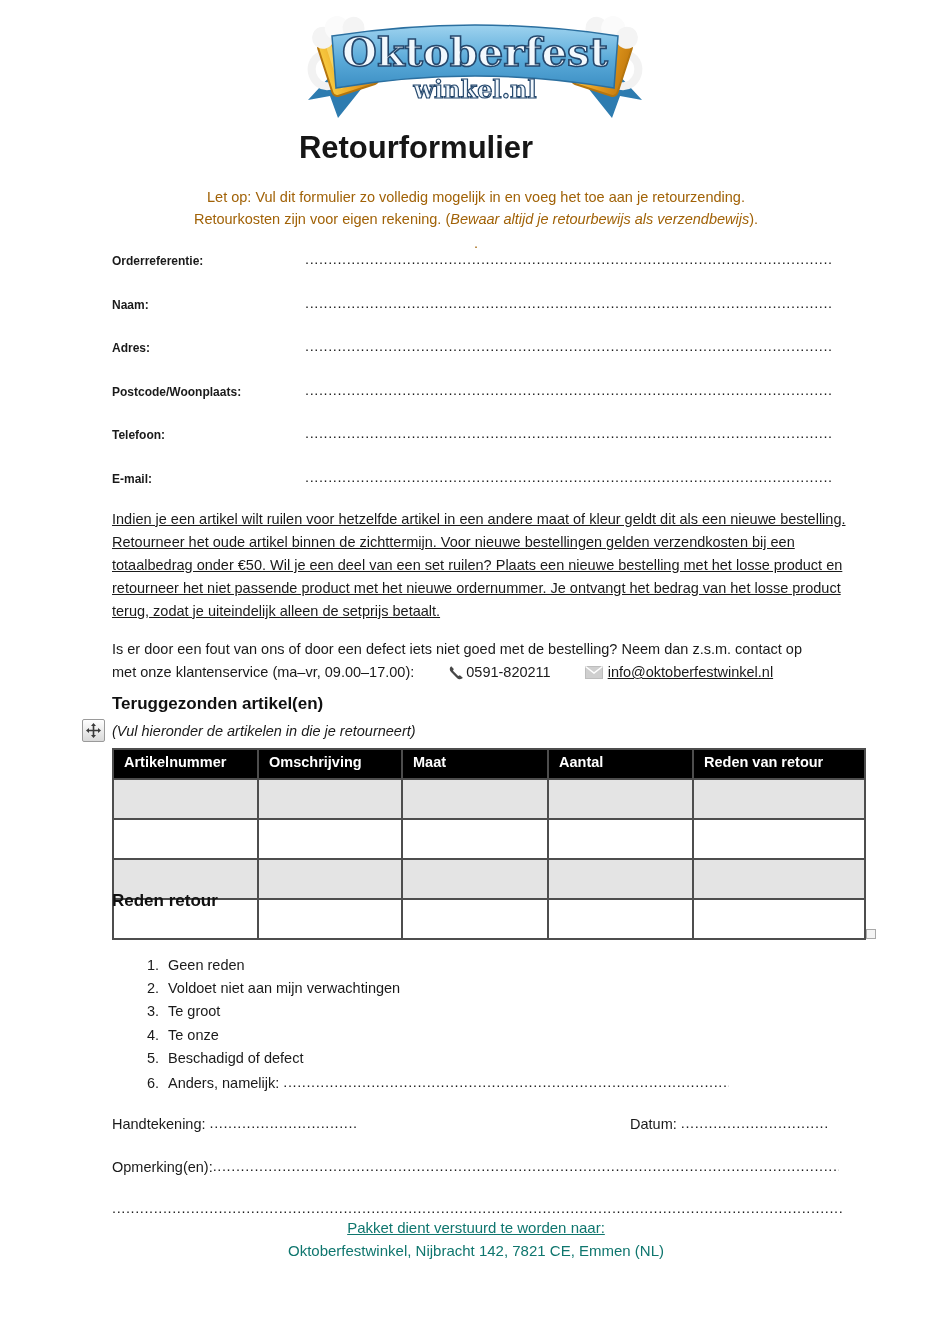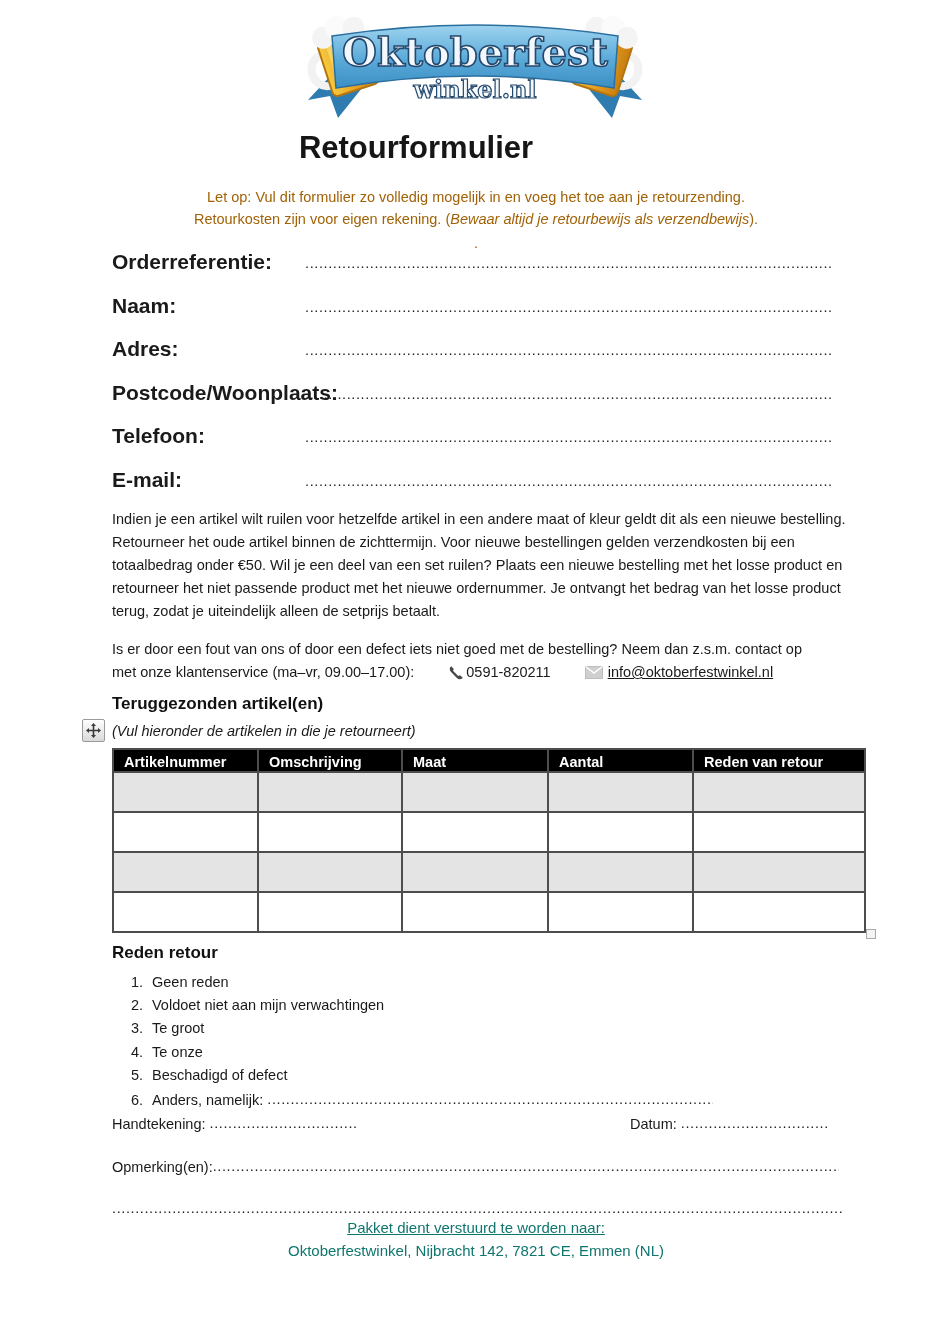--- a/index.html
+++ b/index.html
@@ -15,53 +15,53 @@
 
   
   .intro{position:absolute;left:0;top:186px;width:952px;text-align:center;
          font-size:14.5px;line-height:22px;color:#a16207;}
   .italic{font-style:italic;}
   .intro-dot{margin-top:2px;font-size:14.5px;}
 
   
   .fields{position:absolute;left:112px;top:250px;width:730px;}
   .field-row{height:43.6px;white-space:nowrap;}
-  .field-label{display:inline-block;width:193px;font-weight:bold;font-size:21px;vertical-align:baseline;}
+  .field-label{display:inline-block;width:193px;font-weight:bold;font-size:12px;vertical-align:baseline;}
   .dotline{display:inline-block;overflow:hidden;white-space:nowrap;font-size:14.5px;
            letter-spacing:0.6px;vertical-align:-4px;height:19px;line-height:19px;color:#1a1a1a;}
   .w-field{width:527px;}
 
   
-  .para{position:absolute;left:112px;top:508px;width:746px;font-size:14.5px;line-height:23px;}
+  .para{position:absolute;left:112px;top:508px;width:746px;font-size:14.5px;line-height:23px;text-decoration:underline;}
   .contact{position:absolute;left:112px;top:638px;width:746px;font-size:14.5px;line-height:23px;}
   .contact-line2{display:flex;align-items:center;}
   .icon-gap{display:inline-block;width:34px;}
   .phone-icon-svg{margin-right:2px;}
   .envelope-icon-svg{margin-right:5px;}
   .email-link{color:#1a1a1a;text-decoration:underline;}
 
   
   .section-heading{position:absolute;left:112px;margin:0;font-size:17px;font-weight:bold;color:#111;}
   .h-terug{top:694px;}
   .note{position:absolute;left:112px;top:723px;font-size:14.5px;font-style:italic;}
   .move-handle{position:absolute;left:82px;top:719px;width:23px;height:23px;border:1px solid #9a9a9a;
                border-radius:2px;background:linear-gradient(#ffffff,#d9d9d9);
                display:flex;align-items:center;justify-content:center;box-sizing:border-box;}
   .items-table{position:absolute;left:112px;top:748px;width:752px;border-collapse:collapse;
                table-layout:fixed;}
   .items-table th{background:#000;color:#fff;font-size:14.5px;font-weight:bold;text-align:left;
-                  padding:2px 0 0 10px;height:19px;border:2px solid #4d4d4d;}
+                  padding:2px 0 7px 10px;height:19px;border:2px solid #4d4d4d;}
   .items-table td{height:36px;border:2px solid #4d4d4d;background:#fff;}
   .items-table tr.alt td{background:#e4e4e4;}
   .resize-handle{position:absolute;left:866px;top:929px;width:10px;height:10px;
                  border:1px solid #a9a9a9;background:#f4f4f4;box-sizing:border-box;}
 
   
-  .h-reden{top:943px;}
-  .reden-list{position:absolute;left:131px;top:957px;font-size:14.5px;margin-top:17px;}
+  .h-reden{top:891px;}
+  .reden-list{position:absolute;left:147px;top:957px;font-size:14.5px;}
   .reden-item{height:23.2px;white-space:nowrap;}
   .reden-num{display:inline-block;width:21px;}
   .w-anders{width:446px;}
 
   
   .sig-row{position:absolute;left:112px;top:1114px;width:740px;font-size:14.5px;white-space:nowrap;}
   .sig-label{font-weight:normal;}
   .w-handtekening{width:146px;}
   .datum-wrap{position:absolute;left:518px;top:0;white-space:nowrap;}
   .w-datum{width:148px;}

